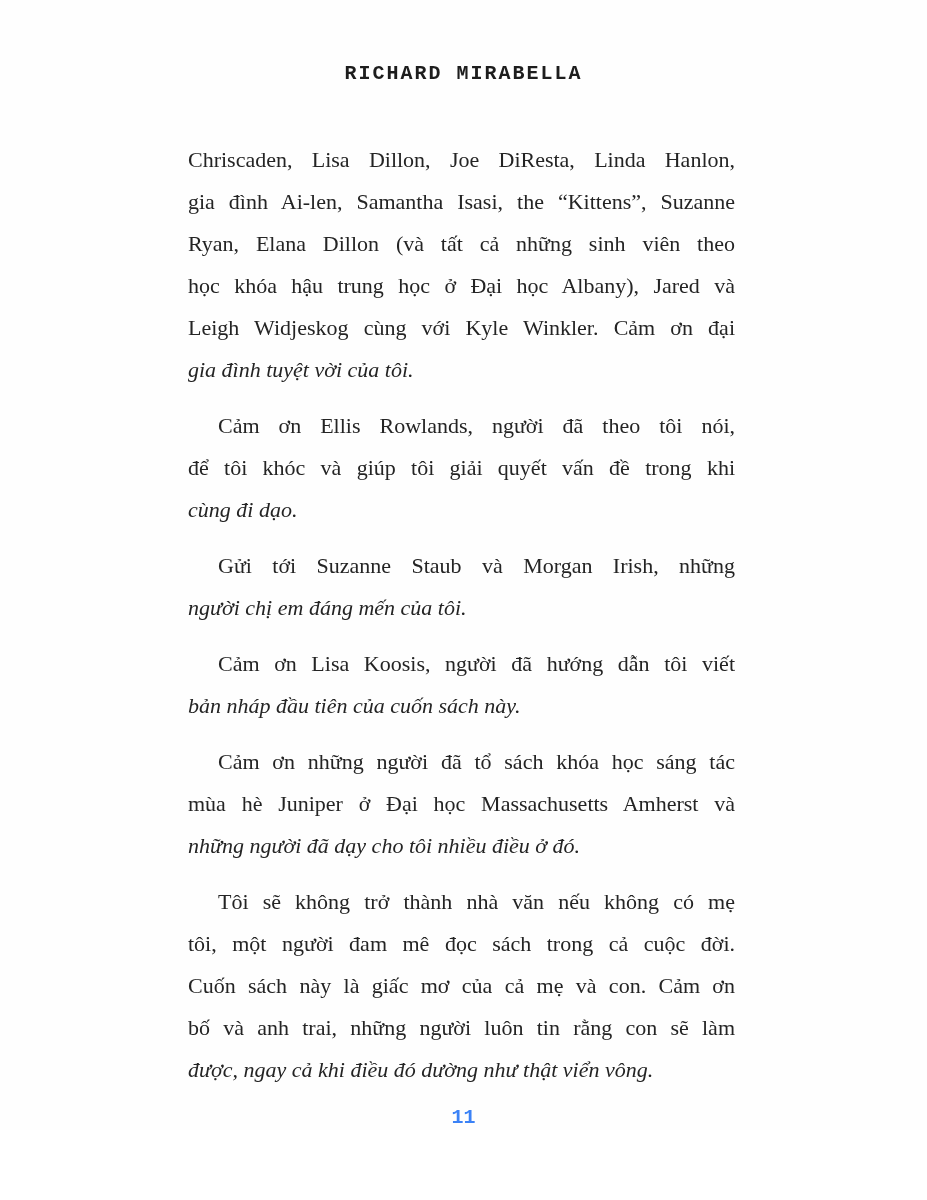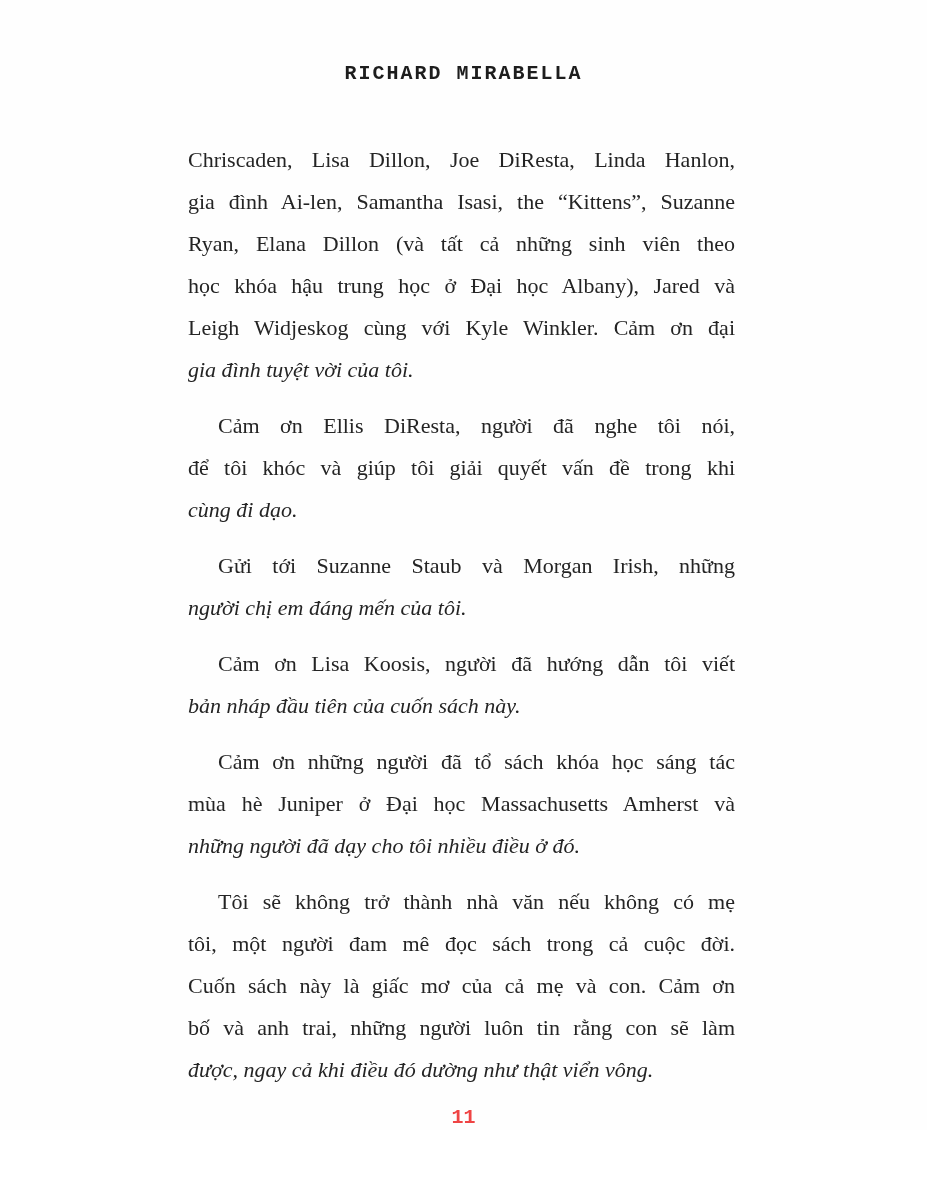--- a/index.html
+++ b/index.html
@@ -54,21 +54,21 @@
   }
   .page-number {
     position: absolute;
     top: 1106px;
     left: 0;
     right: 0;
     text-align: center;
     font-family: "Liberation Mono", monospace;
     font-weight: 700;
     font-size: 20px;
-    color: #ef4444;
+    color: #3b82f6;
   }
 </style>
 </head>
 <body>
 
 <div class="page">
 
   <div class="running-header">RICHARD MIRABELLA</div>
 
   <div class="text-block">
@@ -76,21 +76,21 @@
     <div class="para">
       <div class="line">Chriscaden, Lisa Dillon, Joe DiResta, Linda Hanlon,</div>
       <div class="line">gia đình Ai-len, Samantha Isasi, the “Kittens”, Suzanne</div>
       <div class="line">Ryan, Elana Dillon (và tất cả những sinh viên theo</div>
       <div class="line">học khóa hậu trung học ở Đại học Albany), Jared và</div>
       <div class="line">Leigh Widjeskog cùng với Kyle Winkler. Cảm ơn đại</div>
       <div class="line last">gia đình tuyệt vời của tôi.</div>
     </div>
 
     <div class="para indent">
-      <div class="line">Cảm ơn Ellis DiResta, người đã nghe tôi nói,</div>
+      <div class="line">Cảm ơn Ellis Rowlands, người đã theo tôi nói,</div>
       <div class="line">để tôi khóc và giúp tôi giải quyết vấn đề trong khi</div>
       <div class="line last">cùng đi dạo.</div>
     </div>
 
     <div class="para indent">
       <div class="line">Gửi tới Suzanne Staub và Morgan Irish, những</div>
       <div class="line last">người chị em đáng mến của tôi.</div>
     </div>
 
     <div class="para indent">

